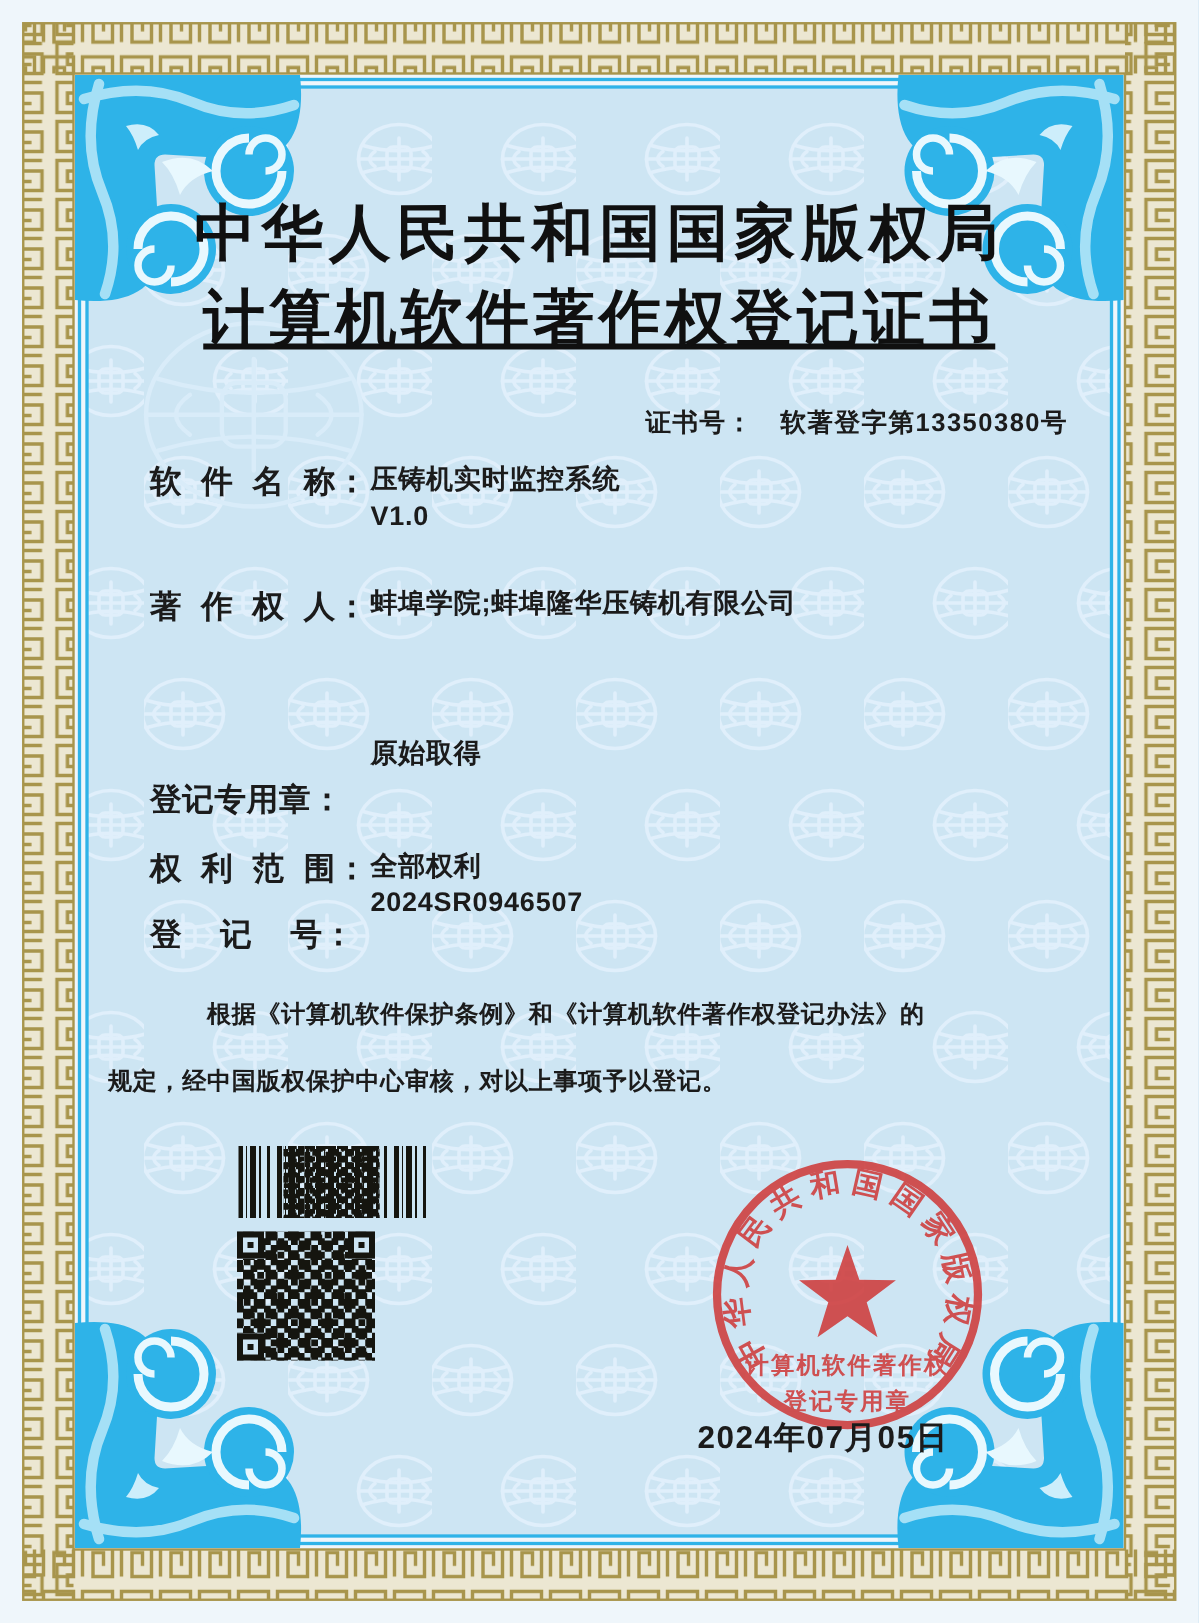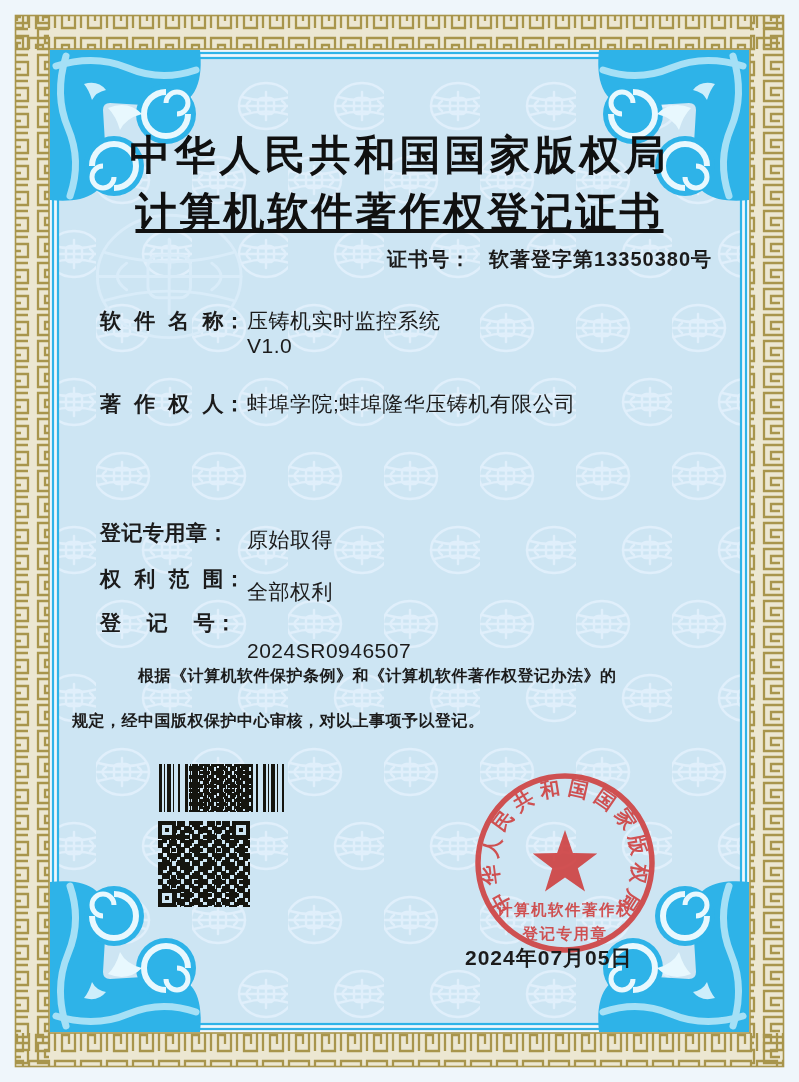--- a/index.html
+++ b/index.html
@@ -12,24 +12,24 @@
   .abs{position:absolute;}
   #decor{position:absolute;left:0;top:0;width:799px;height:1082px;}
   
   .title{
     left:0;right:0;text-align:center;
     font-family:"Liberation Serif", serif;
     font-weight:bold;color:#101010;
   }
   #title-issuer{top:128px;font-size:41px;letter-spacing:4px;}
   #title-cert{top:185px;font-size:41px;letter-spacing:3px;text-decoration:underline;}
-  #certno{top:246px;right:87px;font-size:20px;font-weight:bold;letter-spacing:1px;white-space:pre;}
+  #certno{top:270px;right:87px;font-size:17px;font-weight:bold;letter-spacing:1px;white-space:pre;}
   #certno .gap{display:inline-block;width:18px;}
   .field-label{left:100px;font-size:21px;font-weight:700;white-space:pre;letter-spacing:0.5px;}
-  .field-value{left:247px;font-size:21px;font-weight:400;letter-spacing:0.5px;white-space:pre;}
+  .field-value{left:247px;font-size:18px;font-weight:700;letter-spacing:0.5px;white-space:pre;}
   .statement{font-size:16px;font-weight:700;letter-spacing:0.5px;}
   #barcode{
     left:159px;top:764px;width:126px;height:48px;
     background:
       repeating-linear-gradient(90deg,
         #15150f 0 3px,transparent 3px 5px,
         #15150f 5px 6px,transparent 6px 8px,
         #15150f 8px 12px,transparent 12px 14px,
         #15150f 14px 15px,transparent 15px 19px,
         #15150f 19px 21px,transparent 21px 26px);
@@ -126,27 +126,27 @@
 <div class="abs" id="certno"><span>证书号：</span><span class="gap"></span><span>软著登字第13350380号</span></div>
 
 <div class="abs field-label" style="top:307px">软  件  名  称：</div>
 <div class="abs field-value" style="top:307px">压铸机实时监控系统</div>
 <div class="abs field-value" style="top:334px">V1.0</div>
 
 <div class="abs field-label" style="top:390px">著  作  权  人：</div>
 <div class="abs field-value" style="top:390px">蚌埠学院;蚌埠隆华压铸机有限公司</div>
 
 <div class="abs field-label" style="top:519px">登记专用章：</div>
-<div class="abs field-value" style="top:526px">原始取得</div>
+<div class="abs field-value" style="top:490px">原始取得</div>
 
 <div class="abs field-label" style="top:565px">权  利  范  围：</div>
-<div class="abs field-value" style="top:578px">全部权利</div>
+<div class="abs field-value" style="top:565px">全部权利</div>
 
 <div class="abs field-label" style="top:609px">登    记    号：</div>
-<div class="abs field-value" style="top:639px">2024SR0946507</div>
+<div class="abs field-value" style="top:591px">2024SR0946507</div>
 
 <div class="abs statement" style="left:138px;top:666px">根据《计算机软件保护条例》和《计算机软件著作权登记办法》的</div>
 <div class="abs statement" style="left:72px;top:711px">规定，经中国版权保护中心审核，对以上事项予以登记。</div>
 
 <div class="abs" id="barcode">
     <div class="bc-noise"></div>
   </div>
 <div class="abs" id="qrcode">
   <div class="finder tl"></div>
   <div class="finder tr"></div>

